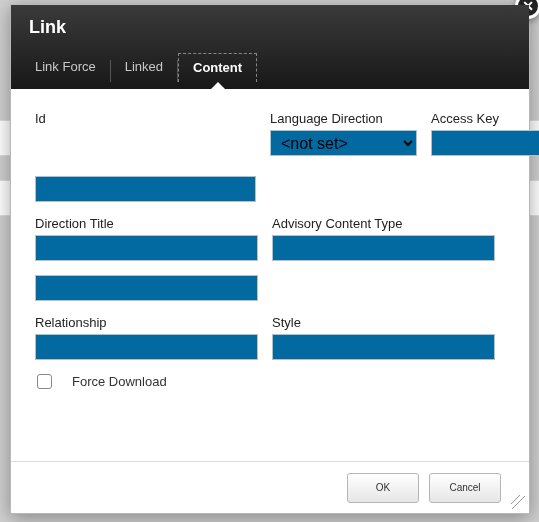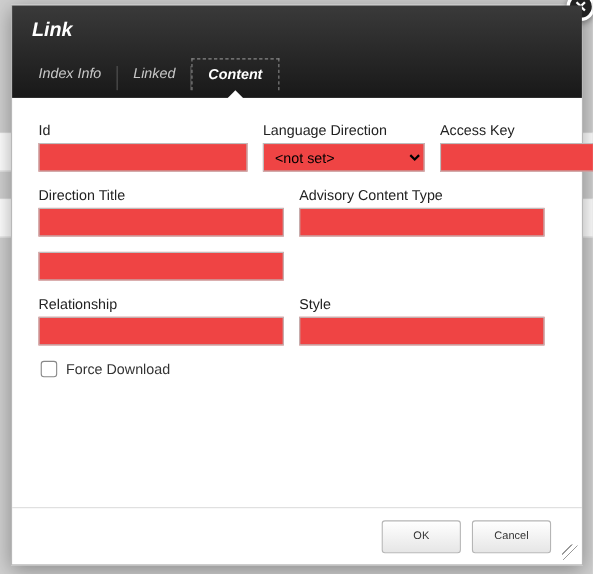--- a/index.html
+++ b/index.html
@@ -22,21 +22,20 @@
     height: 510px;
     background: #fff;
     border: 1px solid #b8b8b8;
     box-shadow: 0 4px 18px rgba(0,0,0,0.35);
   }
   .header {
     background: linear-gradient(#3a3a3a, #181818);
     color: #fff;
     height: 84px;
     position: relative;
-    font-style: italic;
   }
   .title {
     font-size: 18px;
     font-weight: bold;
     padding: 12px 18px 10px 18px;
   }
   .close-btn {
     position: absolute;
     top: -12px;
     right: -12px;
@@ -96,29 +95,29 @@
     font-size: 13px;
     color: #333;
   }
   .row { display: flex; gap: 14px; margin-bottom: 14px; }
   .field { display: flex; flex-direction: column; }
   .field label { margin-bottom: 4px; font-size: 13px; color: #222; }
   .field input[type="text"], .field select {
     border: 1px solid #bdbdbd;
     height: 26px;
     padding: 2px 6px;
-    font-size: 13px;
-    background: #ef4444;
+    font-size: 16px;
+    background: #0369a1;
   }
   .field select { padding-right: 22px; }
-  .col-s { flex: 0 0 185px; }
+  .col-s { flex: 0 0 185px; gap: 46px; }
   .col-m { flex: 0 0 147px; }
   .col-r { flex: 0 0 110px; }
   .col-h { flex: 0 0 223px; }
-  .checkbox-row { display: flex; align-items: center; gap: 8px; margin-top: 6px; margin-left: 2px; }
+  .checkbox-row { display: flex; align-items: center; gap: 20px; margin-top: 6px; margin-left: 2px; }
   .checkbox-row input[type="checkbox"] {
     width: 15px; height: 15px;
     border: 1px solid #888; border-radius: 3px; appearance: none; background: #fff; cursor: pointer;
   }
   .footer {
     position: absolute;
     bottom: 0; left: 0; right: 0;
     border-top: 1px solid #ddd;
     height: 52px;
     display: flex;
@@ -155,21 +154,21 @@
 
 <div class="dialog">
 
   <div class="close-btn">
     <span>✕</span>
   </div>
 
   <div class="header">
     <div class="title">Link</div>
     <div class="tabs">
-      <div class="tab">Index Info</div>
+      <div class="tab">Link Force</div>
       <div class="tab-sep"></div>
       <div class="tab">Linked</div>
       <div class="tab-sep"></div>
       <div class="tab active">Content</div>
     </div>
   </div>
 
   <div class="body">
 
     <div class="row">

